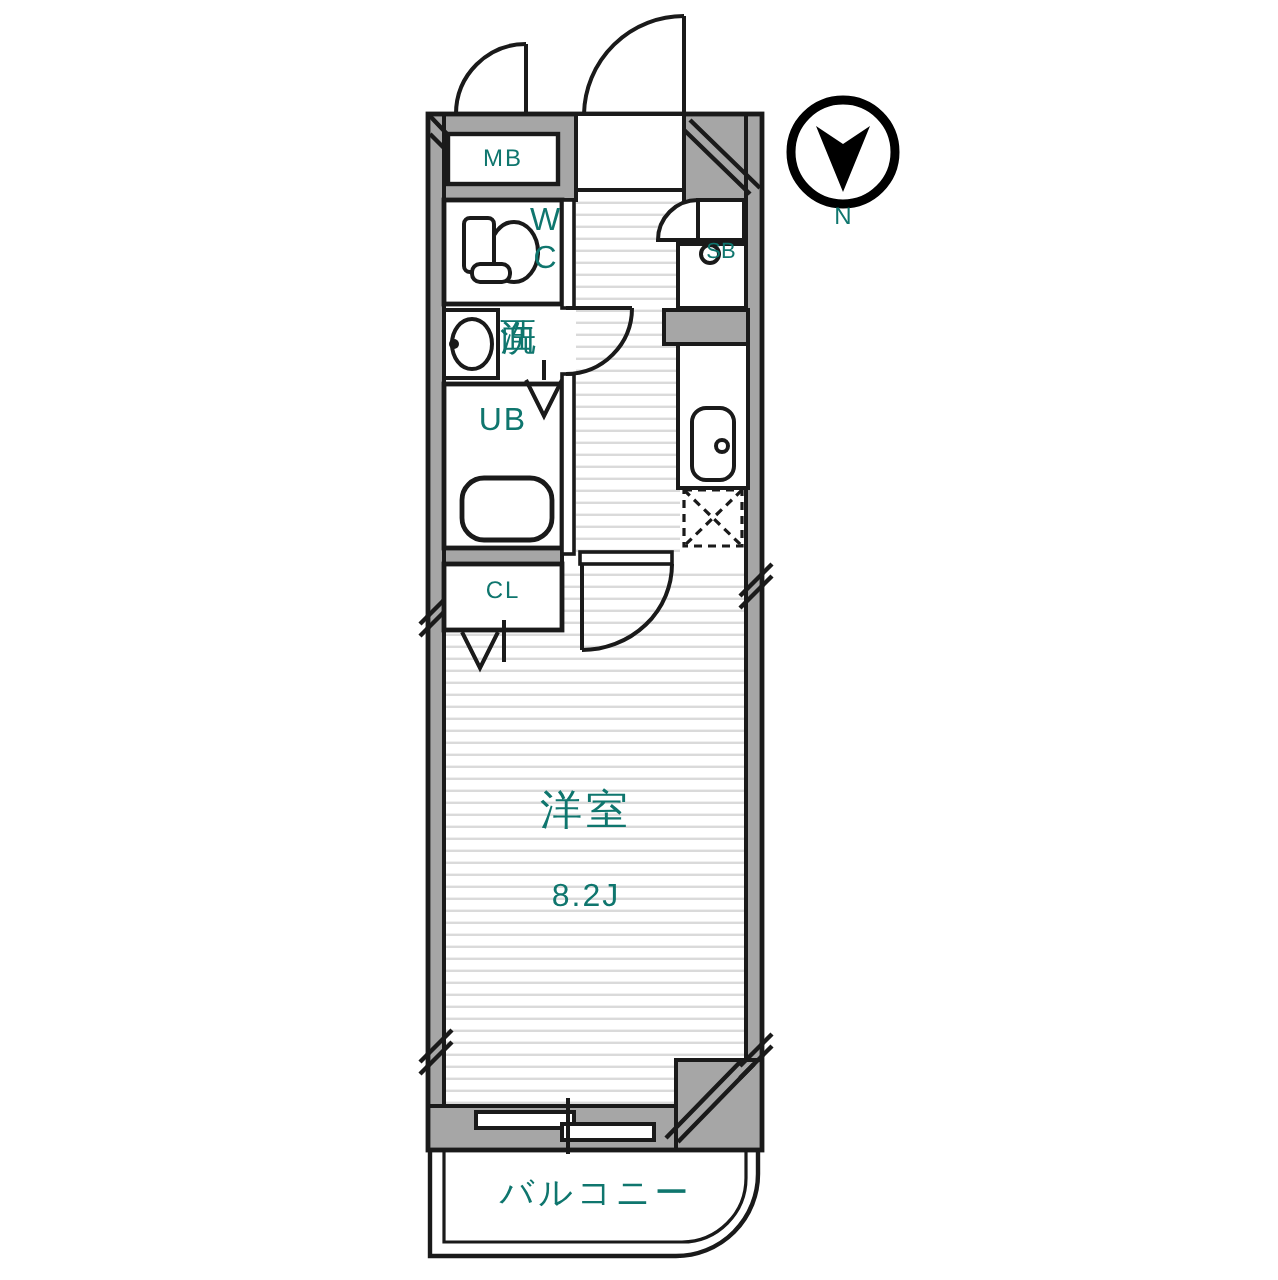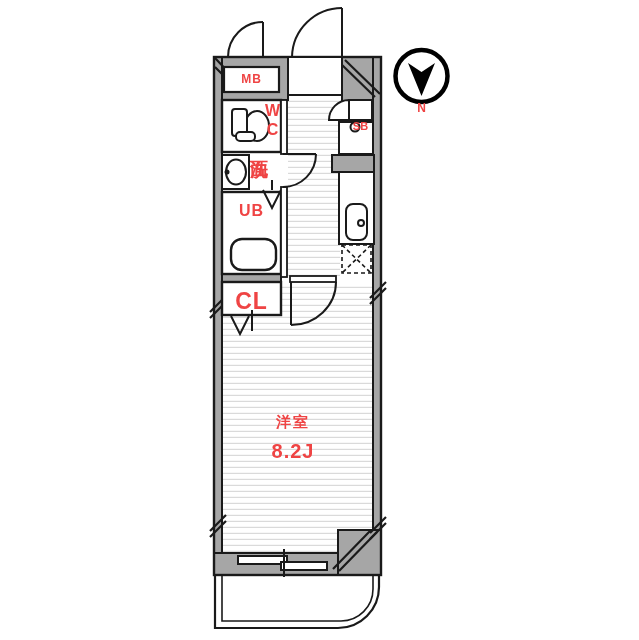--- a/index.html
+++ b/index.html
@@ -1,30 +1,30 @@
 <!DOCTYPE html>
 <html><head>
 <meta charset="utf-8">
 <style>
   html,body{margin:0;padding:0;background:#ffffff;}
   #stage{position:relative;width:639px;height:640px;background:#ffffff;overflow:hidden;
          font-family:"Liberation Sans","DejaVu Sans",sans-serif;}
   #plan-svg{position:absolute;left:0;top:0;}
-  .lbl{position:absolute;font-weight:700;color:#ef4444;white-space:nowrap;}
+  .lbl{position:absolute;font-weight:400;color:#0f766e;white-space:nowrap;}
   .c{text-align:center;}
   .v{writing-mode:vertical-rl;text-orientation:upright;}
   
   .lbl-mb{left:224px;top:67px;width:55px;height:25px;line-height:25px;font-size:12px;letter-spacing:1px;}
   .lbl-sb{left:349px;top:116px;width:23px;height:20px;line-height:20px;font-size:11px;}
   .lbl-wc{left:263px;top:102px;height:48px;font-size:16px;letter-spacing:2px;}
   .lbl-senmen{left:247px;top:145px;height:46px;font-size:18px;letter-spacing:1px;}
   .lbl-ub{left:222px;top:202px;width:59px;font-size:16px;letter-spacing:1px;}
-  .lbl-cl{left:222px;top:288px;width:59px;font-size:23px;letter-spacing:1px;}
-  .lbl-room{left:243px;top:413px;width:100px;font-size:15px;letter-spacing:2px;}
-  .lbl-size{left:243px;top:440px;width:100px;font-size:20px;letter-spacing:1px;}
+  .lbl-cl{left:222px;top:288px;width:59px;font-size:12px;letter-spacing:1px;}
+  .lbl-room{left:243px;top:391px;width:100px;font-size:21px;letter-spacing:2px;}
+  .lbl-size{left:243px;top:440px;width:100px;font-size:16px;letter-spacing:1px;}
   .lbl-balcony{left:228px;top:585px;width:140px;font-size:17px;letter-spacing:2px;}
   .lbl-n{left:410px;top:101px;width:23px;font-size:12px;}
 </style>
 </head>
 <body>
 
 <div id="stage">
 
   <svg id="plan-svg" width="639" height="640" viewBox="0 0 639 640">
     <defs>
@@ -170,15 +170,16 @@
   </svg>
 
   <div class="lbl lbl-mb c">MB</div>
   <div class="lbl lbl-sb c">SB</div>
   <div class="lbl lbl-wc v">WC</div>
   <div class="lbl lbl-senmen v">洗面</div>
   <div class="lbl lbl-ub c">UB</div>
   <div class="lbl lbl-cl c">CL</div>
   <div class="lbl lbl-room c">洋室</div>
   <div class="lbl lbl-size c">8.2J</div>
+  <div class="lbl lbl-balcony c">バルコニー</div>
   <div class="lbl lbl-n c">N</div>
 
 </div>
 
 </body></html>

